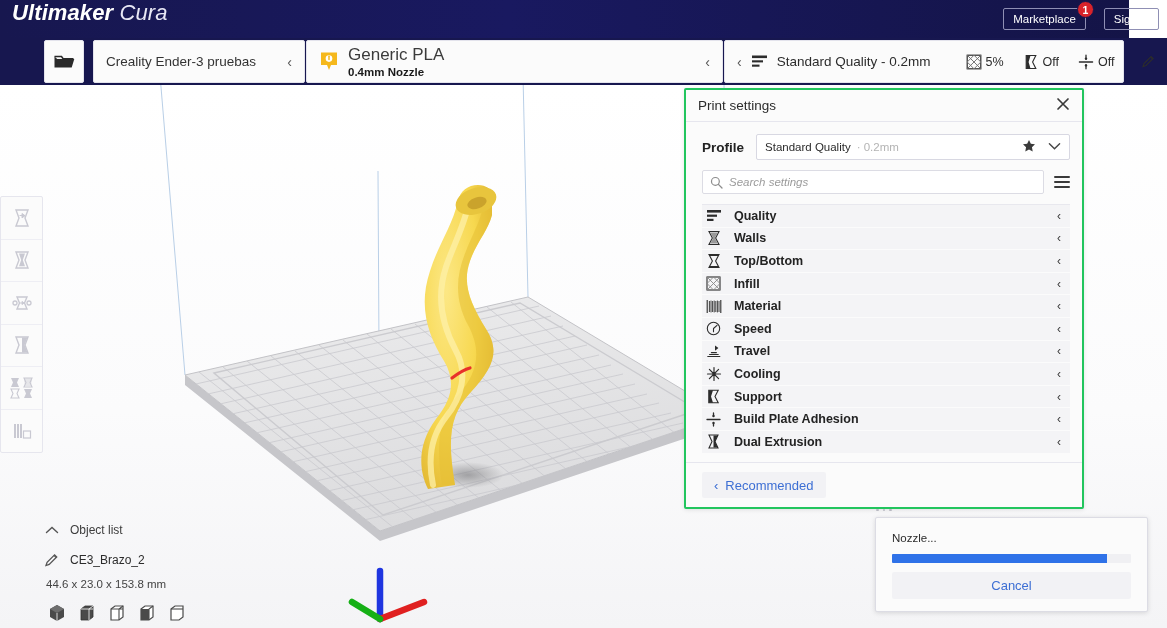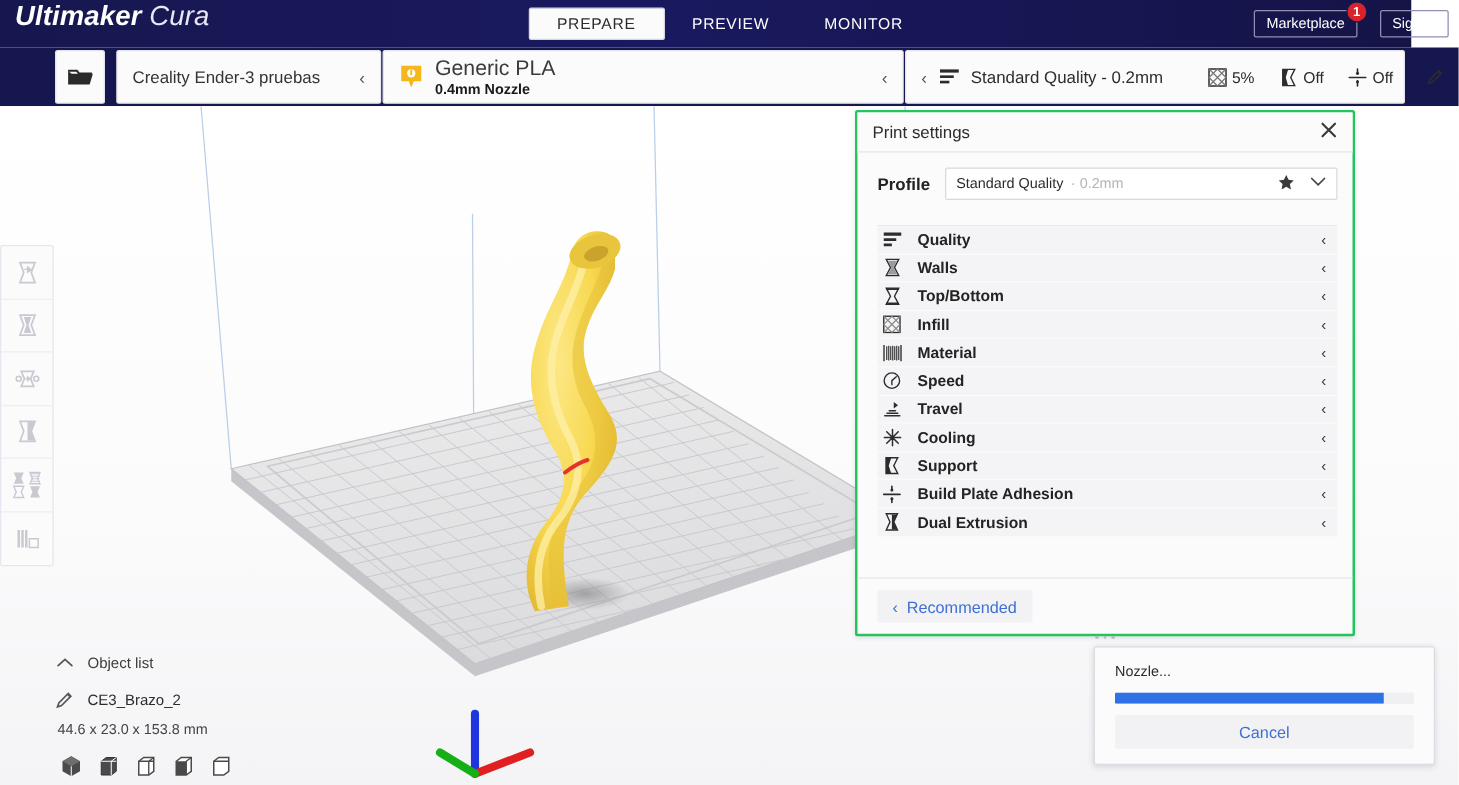--- a/index.html
+++ b/index.html
@@ -175,25 +175,20 @@
 
 <div id="app">
 
   <div class="topbar">
     <div class="brand">
       <b>Ultimaker</b>
       <span class="light">Cura</span>
     </div>
   </div>
 
-  <div class="stagebar">
-    <div class="stage active">PREPARE</div>
-    <div class="stage">PREVIEW</div>
-    <div class="stage">MONITOR</div>
-  </div>
 
   <div class="toprightwrap">
     <div class="ghostbtn">
       <span>Marketplace</span>
       <span class="badge">1</span>
     </div>
     <div class="ghostbtn">
       <span>Sign in</span>
     </div>
   </div>
@@ -532,20 +527,36 @@
           </svg>
         </span>
         <span class="prof-caret">
           <svg width="13" height="9" viewBox="0 0 13 9">
             <path d="M1.4 1.8L6.5 6.8l5.1-5" fill="none" stroke="#444" stroke-width="1.4" stroke-linecap="round"></path>
           </svg>
         </span>
       </div>
     </div>
 
+    <div class="search-row">
+      <div class="search-box">
+        <span class="mono-ico">
+          <svg width="13" height="13" viewBox="0 0 13 13">
+            <circle cx="5.4" cy="5.4" r="3.9" fill="none" stroke="#8c8c8c" stroke-width="1.2"></circle>
+            <path d="M8.4 8.4L12 12" stroke="#8c8c8c" stroke-width="1.3" stroke-linecap="round"></path>
+          </svg>
+        </span>
+        <input class="search-input" type="text" placeholder="Search settings" style="">
+      </div>
+      <span class="hamburger">
+          <i></i>
+          <i></i>
+          <i></i>
+        </span>
+    </div>
 
     <div class="cat-list">
 
       <div class="cat-row">
         <span class="cat-ico">
           <svg width="16" height="14" viewBox="0 0 16 14">
             <rect x="1" y="1" width="14" height="2.6" fill="#2c2c2c"></rect>
             <rect x="1" y="5.6" width="10" height="2.2" fill="#2c2c2c"></rect>
             <rect x="1" y="9.8" width="6.5" height="2.2" fill="#2c2c2c"></rect>
           </svg>

